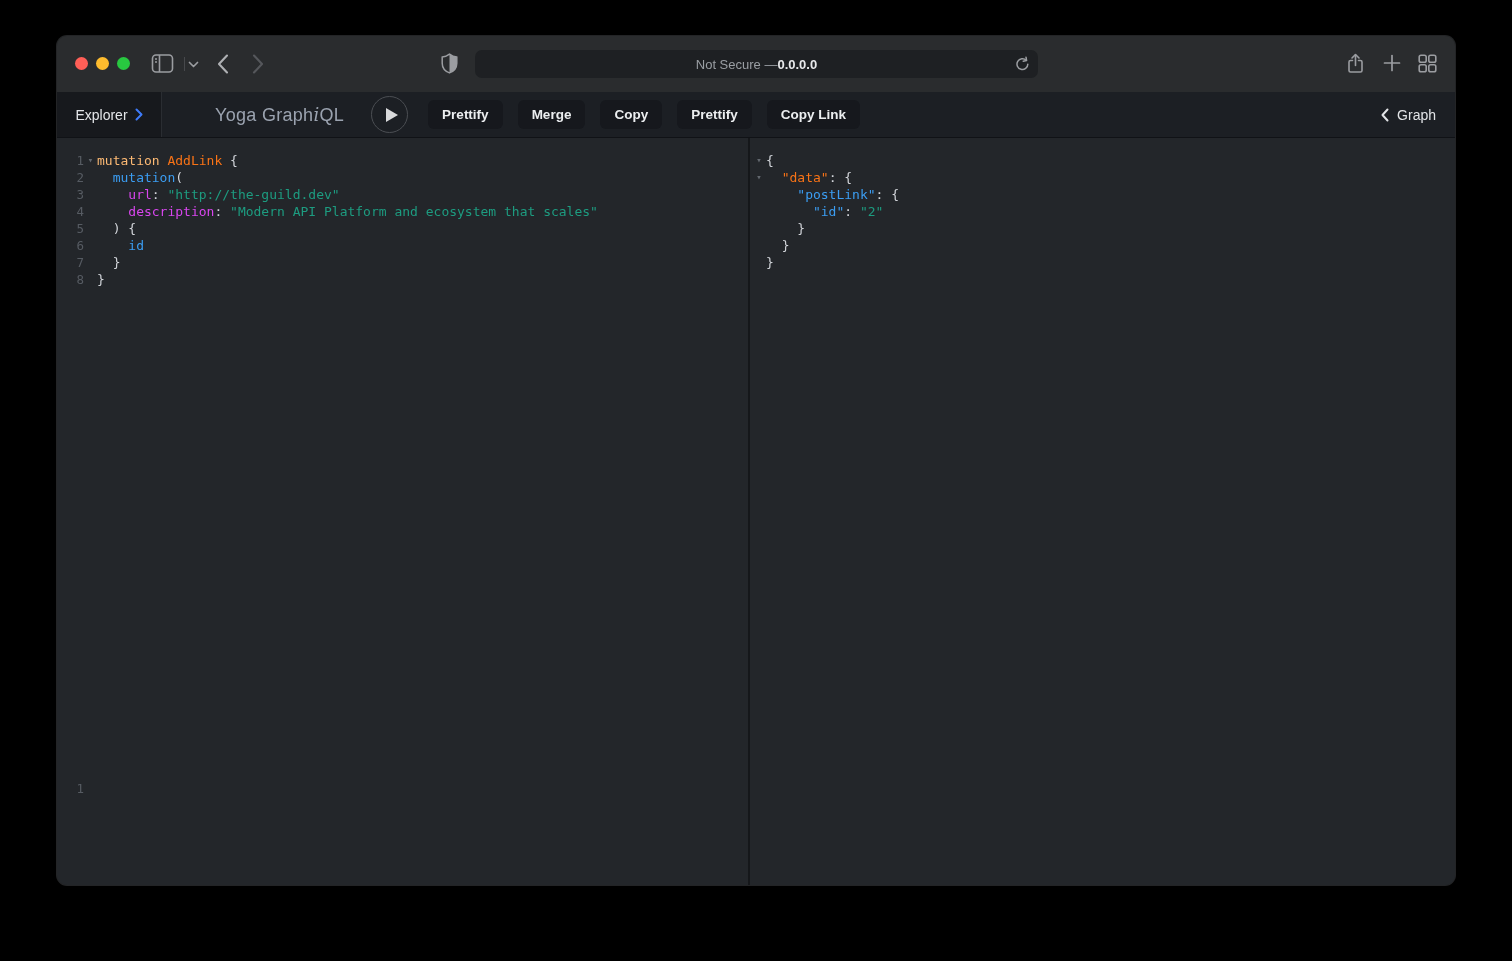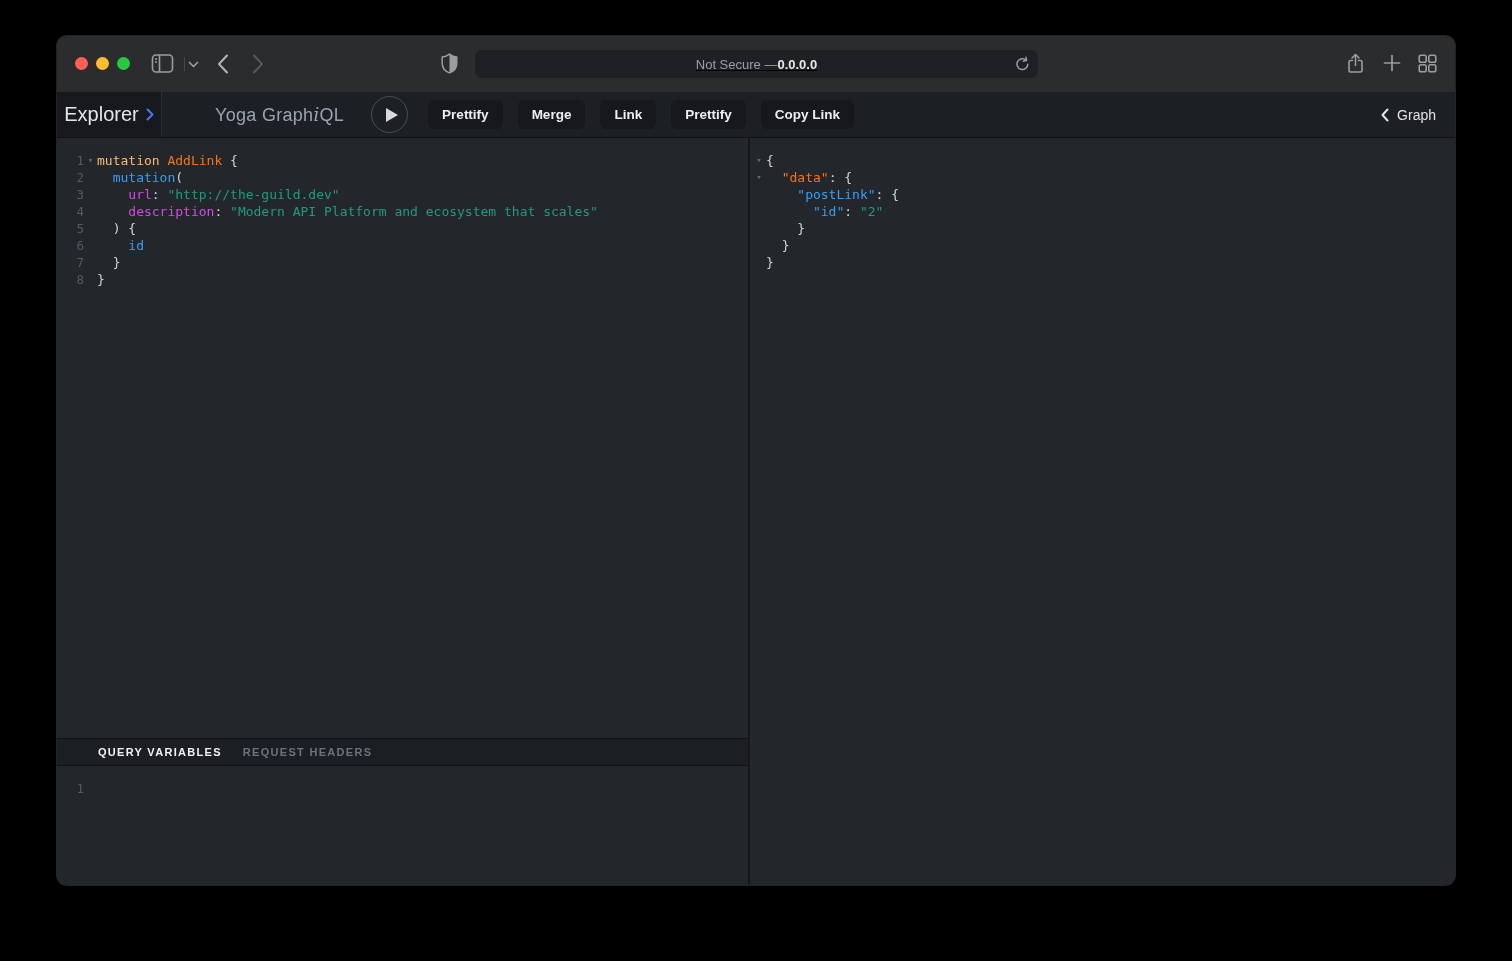--- a/index.html
+++ b/index.html
@@ -11,31 +11,31 @@
             box-shadow:0 0 0 1px rgba(125,130,135,.28), 0 25px 70px rgba(0,0,0,.65); }
 
   
   .titlebar { position:relative; height:56px; background:#2a2c2e; }
   .tl-dot { position:absolute; top:21px; width:13px; height:13px; border-radius:50%; }
   .icon-btn { position:absolute; display:flex; align-items:center; justify-content:center; }
   .sep-line { position:absolute; left:127px; top:21px; width:1px; height:14px; background:#47494c; }
 
   .url-field { position:absolute; left:418px; top:14px; width:563px; height:28px;
                background:#1e2023; border-radius:7px; display:flex; align-items:center;
-               justify-content:center; font-size:13px;text-decoration:underline; }
+               justify-content:center; font-size:13px; }
   .url-secure { color:#9a9ea3; }
   .url-host { color:#e8e9eb; font-weight:600; margin-left:0; }
   .reload { position:absolute; right:8px; top:6px; }
 
   
   .toolbar { height:46px; background:#1c1f24; border-bottom:1px solid #101216;
              display:flex; align-items:center; position:relative; }
   .explorer-sec { width:105px; height:100%; background:#17191d; border-right:1px solid #2a2d32;
                   display:flex; align-items:center; justify-content:center; gap:7px; }
-  .explorer-label { color:#e4e6e9; font-size:20px; }
+  .explorer-label { color:#e4e6e9; font-size:14px; }
   .gql-title { margin-left:53px; font-size:18px; color:#9ba3b0; letter-spacing:.3px; white-space:nowrap; }
   .gql-title .it { font-style:italic; font-family:"DejaVu Serif", serif; }
   .play-btn { margin-left:27px; width:37px; height:37px; border-radius:50%;
               border:1.5px solid #4b4e53; display:flex; align-items:center; justify-content:center;
               background:transparent; cursor:pointer; flex-shrink:0; }
   .play-tri { width:0; height:0; border-left:12px solid #d9dadc;
               border-top:7.5px solid transparent; border-bottom:7.5px solid transparent; margin-left:4px; }
   .tb-buttons { display:flex; gap:15px; margin-left:20px; }
   .tb-btn { background:#16181d; border:none; border-radius:6px; height:29px; padding:0 14px;
             color:#eceef0; font-size:13.5px; font-weight:600; font-family:"Liberation Sans",sans-serif;
@@ -168,21 +168,21 @@
 
     <div class="gql-title"><span>Yoga Graph</span><span class="it">i</span><span>QL</span></div>
 
     <button class="play-btn">
       <span class="play-tri"></span>
     </button>
 
     <div class="tb-buttons">
       <button class="tb-btn">Prettify</button>
       <button class="tb-btn">Merge</button>
-      <button class="tb-btn">Link</button>
+      <button class="tb-btn">Copy</button>
       <button class="tb-btn">Prettify</button>
       <button class="tb-btn">Copy Link</button>
     </div>
 
     <button class="docs-btn">
       <svg width="8" height="14" viewBox="0 0 8 14" fill="none" stroke="#e2e4e7" stroke-width="2" stroke-linecap="round" stroke-linejoin="round">
         <path d="M6.5 1.5 L1.5 7 L6.5 12.5"></path>
       </svg>
       <span>Graph</span>
     </button>
@@ -227,24 +227,20 @@
               <span class="fa"></span>
               <span class="ct"><span class="tk-pun">  }</span></span>
             </div>
             <div class="cl">
               <span class="ln">8</span>
               <span class="fa"></span>
               <span class="ct"><span class="tk-pun">}</span></span>
             </div>
           </div>
       </div>
-      <div class="var-tabs">
-        <button class="var-tab active">QUERY VARIABLES</button>
-        <button class="var-tab inactive">REQUEST HEADERS</button>
-      </div>
       <div class="var-editor">
         <div class="code-area">
           <div class="cl">
             <span class="ln">1</span>
             <span class="fa"></span>
             <span class="ct"></span>
           </div>
         </div>
       </div>
     </div>

